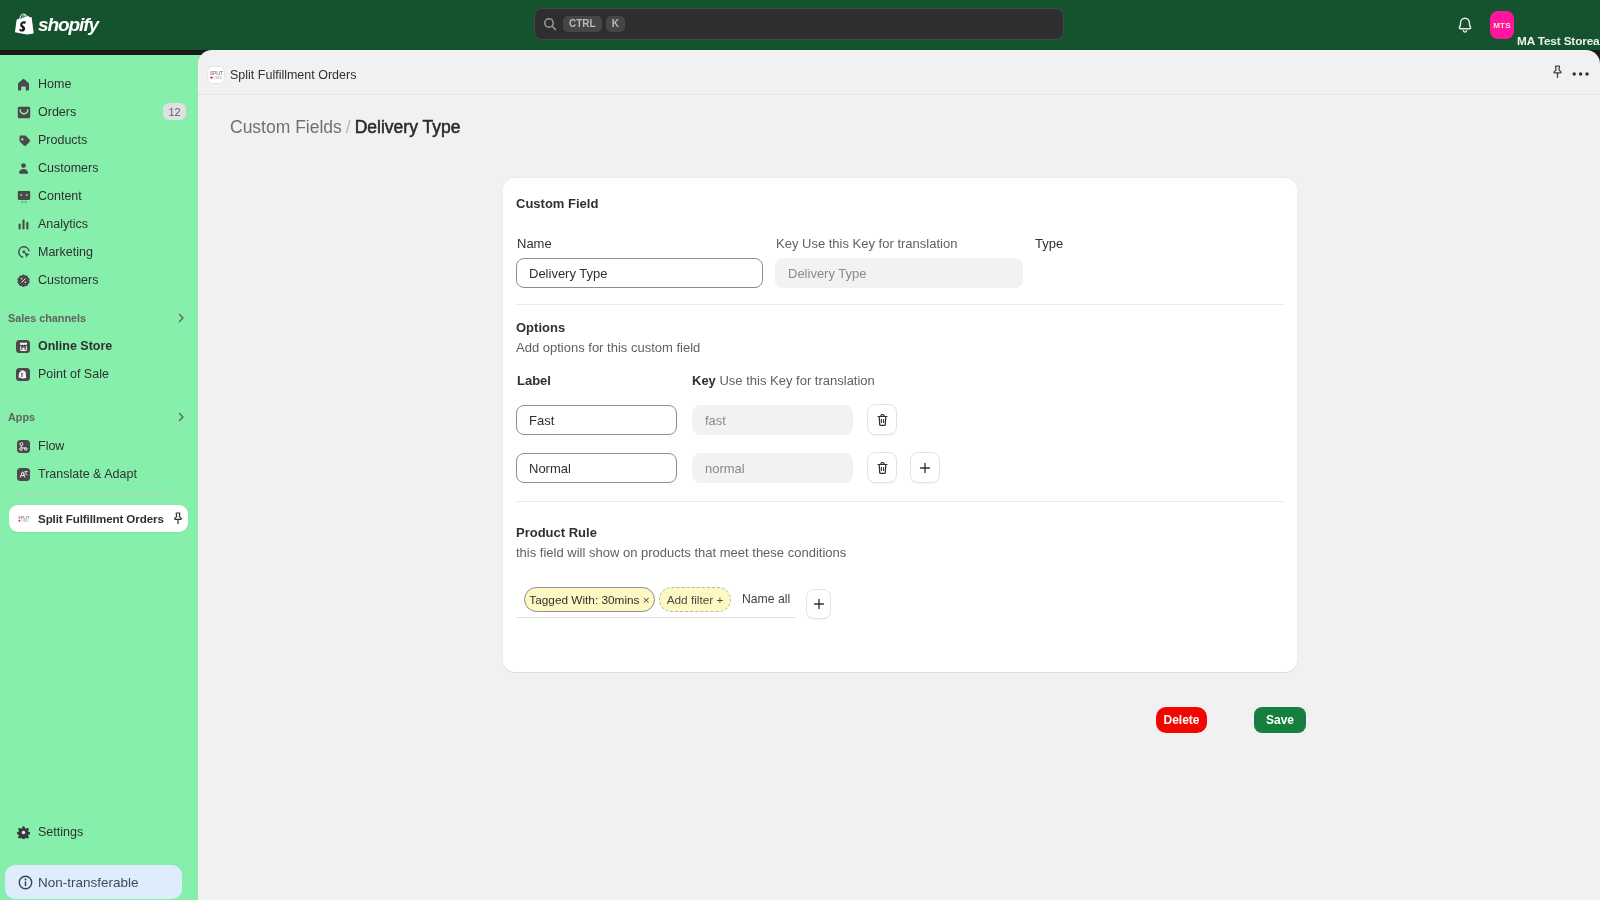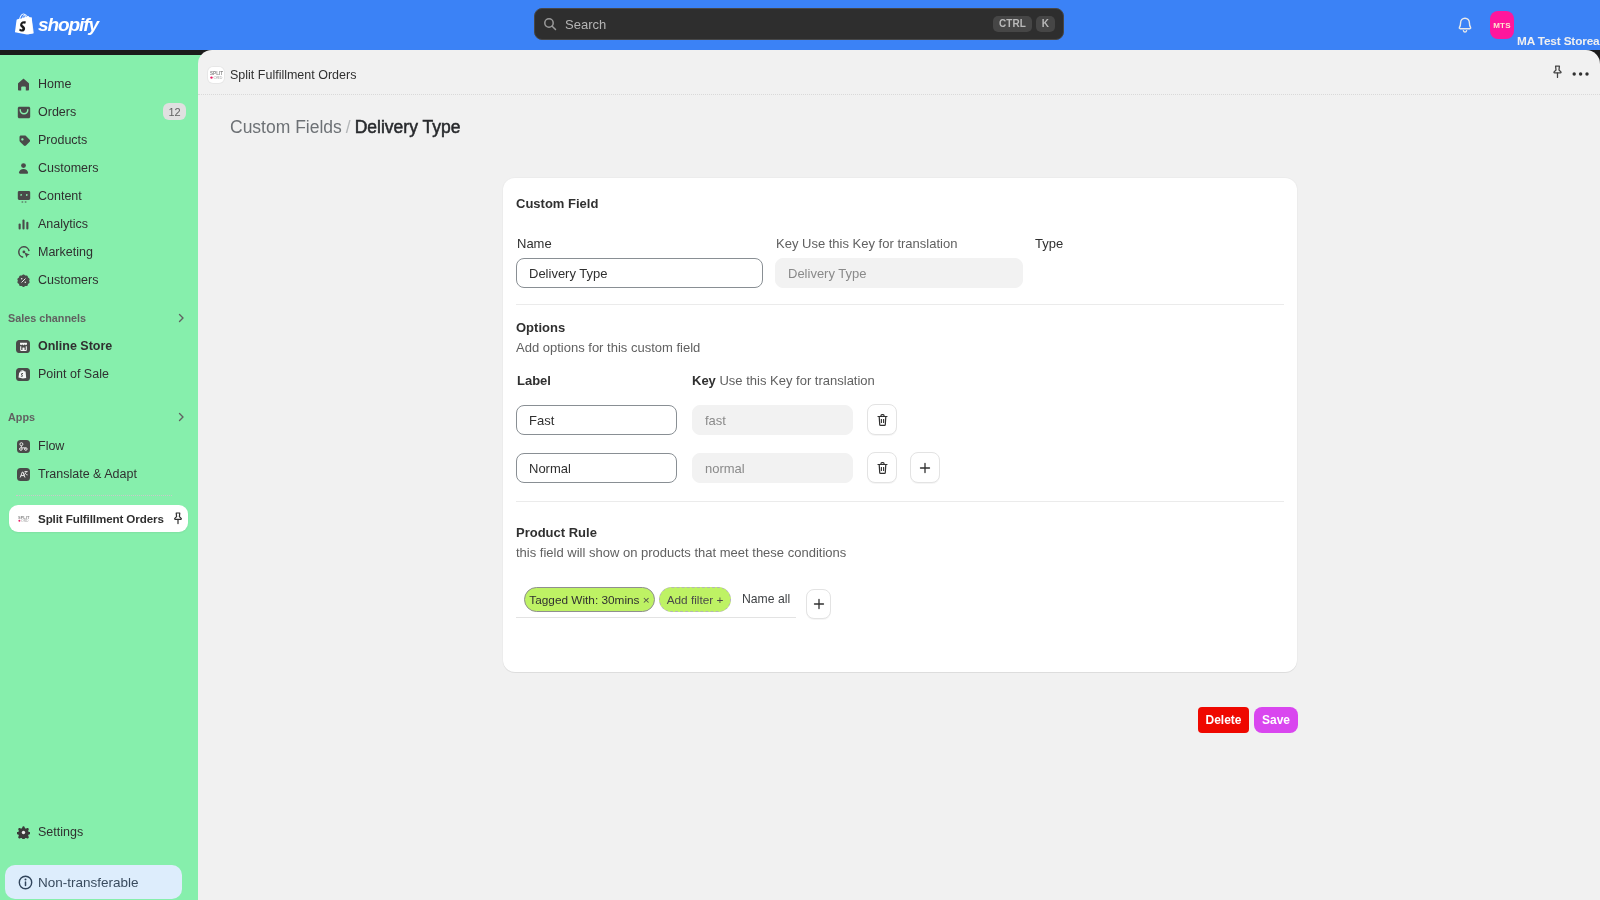--- a/index.html
+++ b/index.html
@@ -1,20 +1,20 @@
 <!DOCTYPE html>
 <html><head>
 <meta charset="utf-8">
 <style>
   * { margin:0; padding:0; box-sizing:border-box; }
   html,body { width:1600px; height:900px; overflow:hidden; background:#1b1b1b;
     font-family:"Liberation Sans", sans-serif; }
 
   
-  #topbar { position:absolute; left:0; top:0; width:1600px; height:50px; background:#3b82f6; }
+  #topbar { position:absolute; left:0; top:0; width:1600px; height:50px; background:#14532d; }
   #logo { position:absolute; left:14px; top:12px; display:flex; align-items:center; }
   #logo span { color:#fff; font-size:19px; font-weight:bold; font-style:italic; margin-left:4px; letter-spacing:-1.1px; }
   #search { position:absolute; left:534px; top:8px; width:530px; height:32px; background:#2e2e2e;
     border:1px solid #474747; border-radius:8px; display:flex; align-items:center; padding:0 8px; }
   #search .q { color:#b5b5b5; font-size:13px; margin-left:8px; flex:1; }
   .kbd { background:#464646; color:#b9b9b9; font-size:10px; font-weight:bold; border-radius:5px;
     padding:3px 6px; margin-left:6px; line-height:1; }
   #bell { position:absolute; left:1456px; top:16px; }
   #avatar { position:absolute; left:1490px; top:11px; width:24px; height:28px; background:#ff169c;
     border-radius:8px; color:#ffe6cf; font-size:8px; font-weight:bold; display:flex;
@@ -57,49 +57,48 @@
   .inp { position:absolute; height:30px; border-radius:8px; font-size:13px; display:flex; align-items:center;
     padding-left:12px; color:#303030; background:#fff; }
   .inp.focus { border:1px solid #898f94; }
   .inp.dis { background:#f2f2f2; color:#8a8a8a; border:1px solid #f2f2f2; }
   .inp.sel { border:1px solid #ababab; }
   .sep { position:absolute; left:13px; width:768px; height:1px; background:#ebebeb; }
   .sqbtn { position:absolute; width:30px; height:31px; background:#fff; border:1px solid #e3e3e3;
     border-radius:8px; display:flex; align-items:center; justify-content:center;
     box-shadow:0 1px 0 rgba(0,0,0,0.04); }
   .chip { position:absolute; height:25px; border:1px solid #8f8f8f; border-radius:13px; font-size:11.8px; white-space:nowrap;
-    color:#303030; display:flex; align-items:center; padding:0 10px; background:#bef264; }
+    color:#303030; display:flex; align-items:center; padding:0 10px; background:#fef9c3; }
   .chip.dash { border:1px dashed #b5b5b5; color:#4a4a4a; }
 
   
   #del { position:absolute; left:958px; top:657px; width:51px; height:26px; background:#ef0800;
-    border-radius:4px; color:#fff; font-size:12px; font-weight:bold; display:flex; align-items:center;
-    justify-content:center;margin-left:42px; }
-  #save { position:absolute; left:1056px; top:657px; width:44px; height:26px; background:#d946ef;
+    border-radius:10px; color:#fff; font-size:12px; font-weight:bold; display:flex; align-items:center;
+    justify-content:center; }
+  #save { position:absolute; left:1056px; top:657px; width:52px; height:26px; background:#15803d;
     border-radius:8px; color:#fff; font-size:12px; font-weight:bold; display:flex; align-items:center;
     justify-content:center; }
 </style>
 </head>
 <body>
 
 <div id="topbar">
   <div id="logo">
     <svg width="20" height="25" viewBox="0 0 18 21">
       <path fill="#fff" d="M15.9 4.5c0-.1-.1-.2-.2-.2s-1.4-.1-1.4-.1-1.1-1.1-1.2-1.2c-.1-.1-.3-.1-.4-.1 0 0-.2.1-.6.2-.4-1-1-1.9-2.1-1.9h-.1C9.6.8 9.2.6 8.8.6 6.3.6 5.1 3.7 4.7 5.3c-1 .3-1.7.5-1.8.6-.5.2-.6.2-.6.7C2.2 7 .9 17.5.9 17.5l10.6 2 5.7-1.2S15.9 4.6 15.9 4.5zM11.5 3.4l-.9.3c0-.5-.1-1.1-.3-1.7.7.1 1 .9 1.2 1.4zM9.7 3.9l-1.9.6c.2-.7.5-1.4 1-1.9.2-.2.4-.4.7-.5.2.5.2 1.2.2 1.8zM8.8 1.3c.2 0 .4.1.5.2-.3.1-.6.4-.8.6-.6.7-1.1 1.7-1.3 2.7l-1.6.5C6.1 3.7 7.1 1.3 8.8 1.3z"></path>
       <path fill="#fff" d="M15.7 4.3c-.1 0-1.4-.1-1.4-.1s-1.1-1.1-1.2-1.2c0 0-.1-.1-.1-.1l-.8 16.6 5.7-1.2S15.9 4.6 15.9 4.5c0-.1-.1-.2-.2-.2z" opacity=".85"></path>
       <path fill="#1b1b1b" d="M10.8 7.7l-.7 2.1s-.6-.3-1.4-.3c-1.1 0-1.2.7-1.2.9 0 1 2.5 1.3 2.5 3.6 0 1.8-1.1 2.9-2.6 2.9-1.8 0-2.7-1.1-2.7-1.1l.5-1.6s.9.8 1.7.8c.5 0 .7-.4.7-.7 0-1.3-2.1-1.3-2.1-3.4 0-1.7 1.2-3.4 3.7-3.4 1 .1 1.6.2 1.6.2z"></path>
     </svg>
     <span>shopify</span>
   </div>
   <div id="search">
     <svg width="14" height="14" viewBox="0 0 14 14">
         <circle cx="6" cy="6" r="4.2" fill="none" stroke="#9a9a9a" stroke-width="1.5"></circle>
         <line x1="9.2" y1="9.2" x2="12.5" y2="12.5" stroke="#9a9a9a" stroke-width="1.5" stroke-linecap="round"></line>
       </svg>
-    <span class="q">Search</span>
     <span class="kbd">CTRL</span>
       <span class="kbd" style="margin-left:4px">K</span>
   </div>
   <svg id="bell" width="18" height="19" viewBox="0 0 18 19">
     <path d="M9 2.2c-2.6 0-4.4 2-4.4 4.6 0 2.3-.6 3.8-1.2 4.7-.3.5 0 1.2.7 1.2h9.8c.7 0 1-.7.7-1.2-.6-.9-1.2-2.4-1.2-4.7 0-2.6-1.8-4.6-4.4-4.6z" fill="none" stroke="#e9e9e9" stroke-width="1.4"></path>
     <path d="M7.4 14.6c.2.8.8 1.4 1.6 1.4s1.4-.6 1.6-1.4" fill="none" stroke="#e9e9e9" stroke-width="1.4" stroke-linecap="round"></path>
   </svg>
   <div id="avatar">MTS</div>
   <div id="storename">MA Test Storea</div>
 </div>

